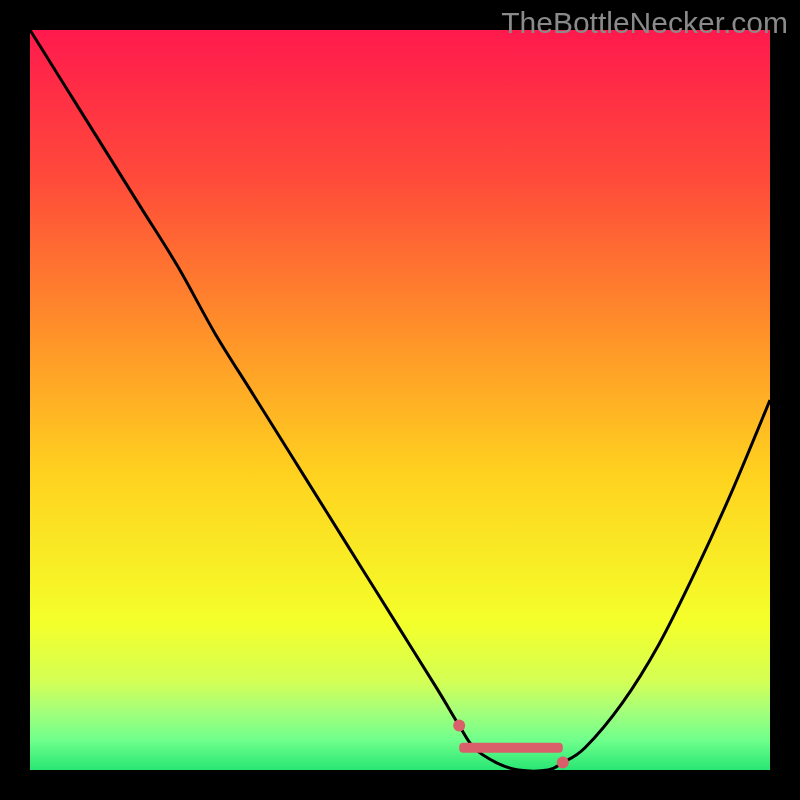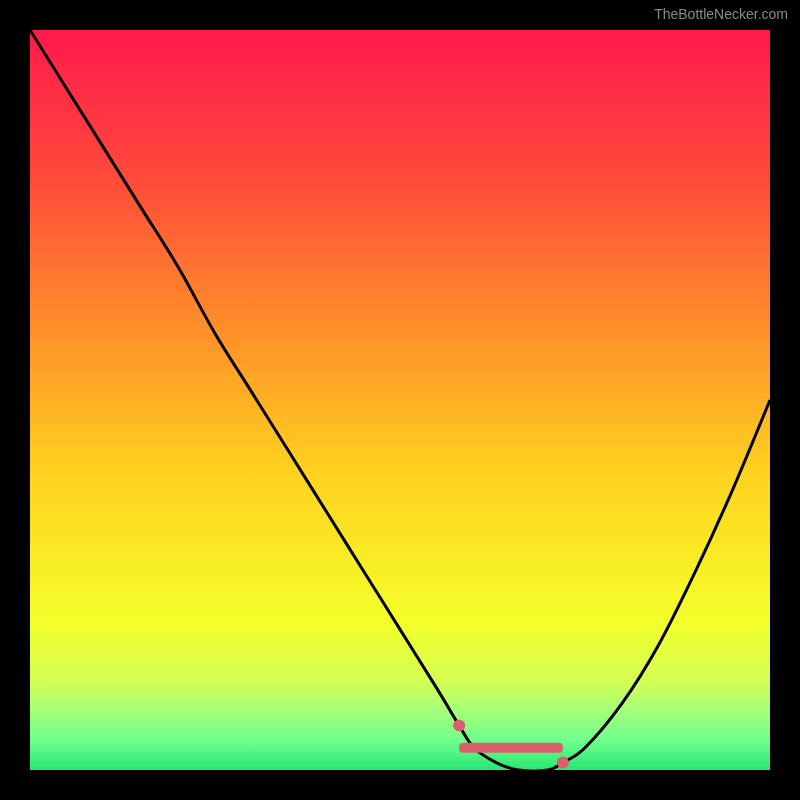--- a/index.html
+++ b/index.html
@@ -1,17 +1,17 @@
 <!DOCTYPE html>
 <html><head>
 <meta charset="utf-8">
 <style>
   * { margin: 0; padding: 0; box-sizing: border-box; }
   body { width: 800px; height: 800px; background: #000; position: relative; font-family: Arial, sans-serif; }
-  .attribution { position: absolute; top: 6px; right: 12px; color: #8a8a8a; font-size: 14px; font-weight: 500; z-index: 10; }
+  .attribution { position: absolute; top: 6px; right: 12px; color: #8a8a8a; font-size: 30px; font-weight: 500; z-index: 10; }
   .chart-container { position: absolute; top: 30px; left: 30px; width: 740px; height: 740px; }
   .gradient-bg { position: absolute; top: 0; left: 0; width: 100%; height: 100%; }
   .curve-layer { position: absolute; top: 0; left: 0; width: 100%; height: 100%; }
 </style>
 </head>
 <body>
 
 <div class="attribution">TheBottleNecker.com</div>
 
 <div class="chart-container">

